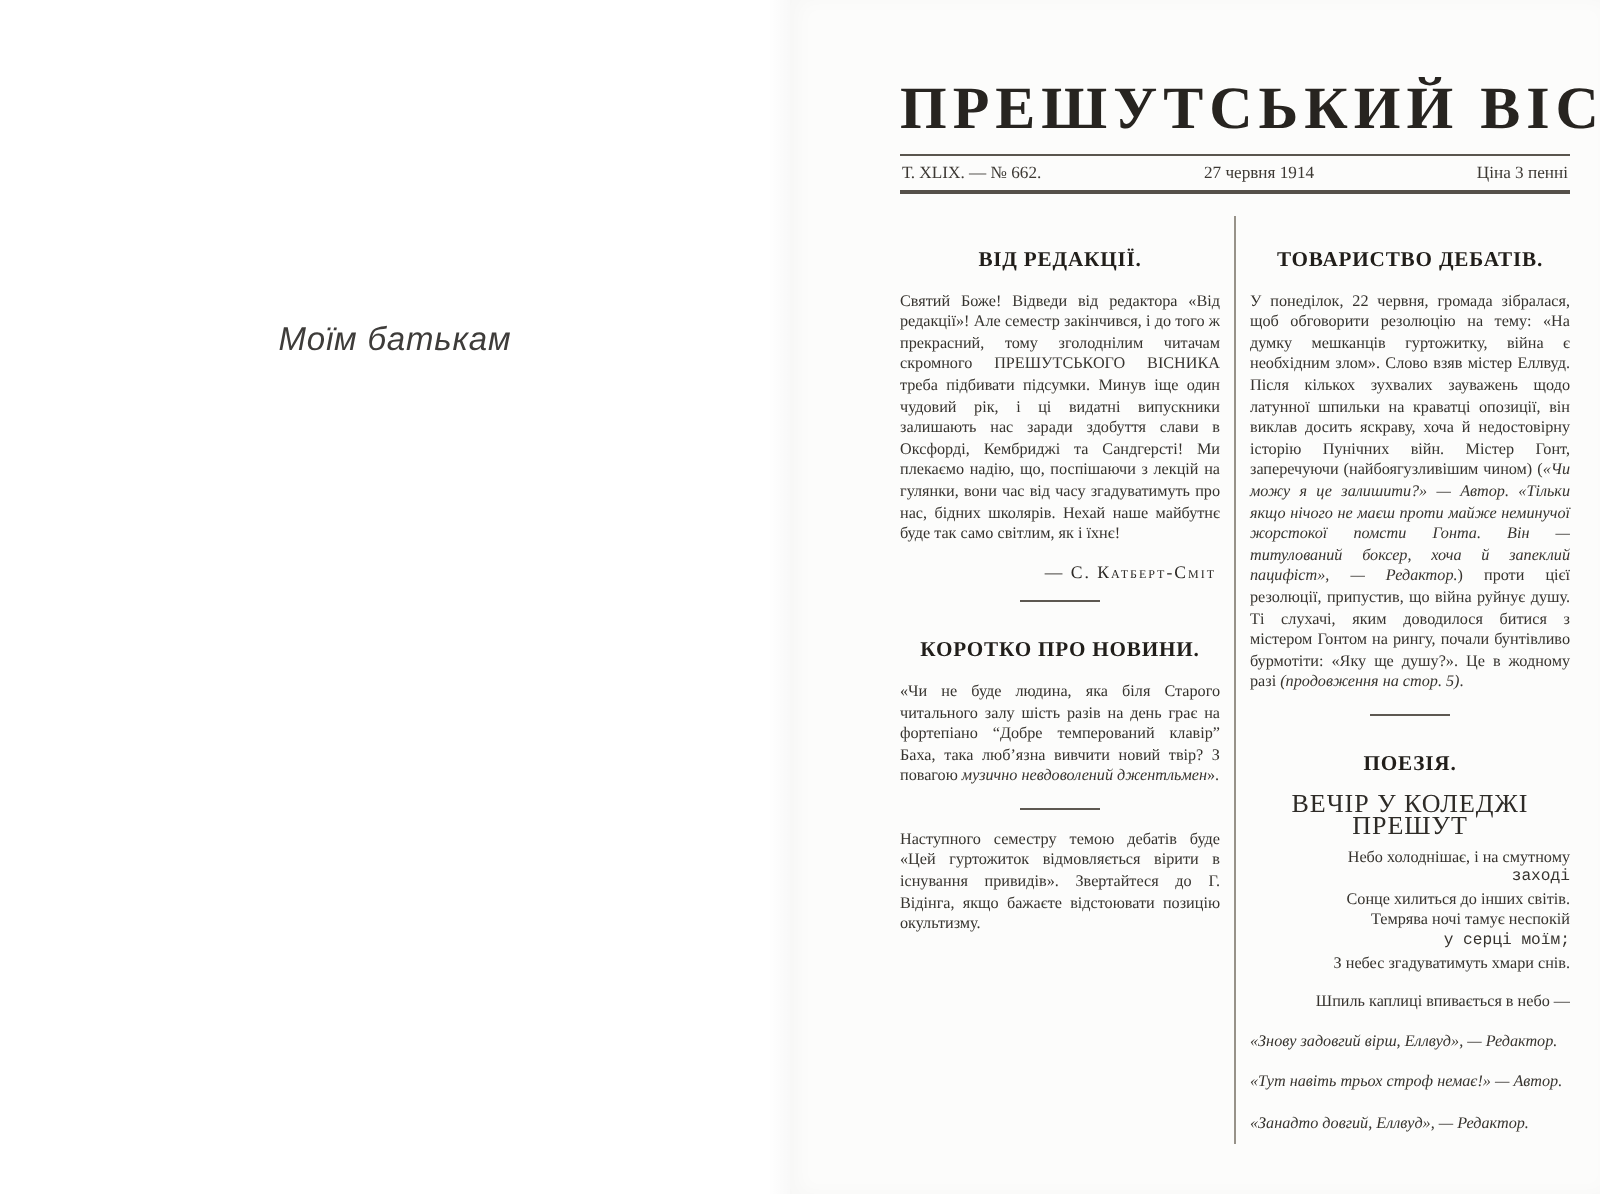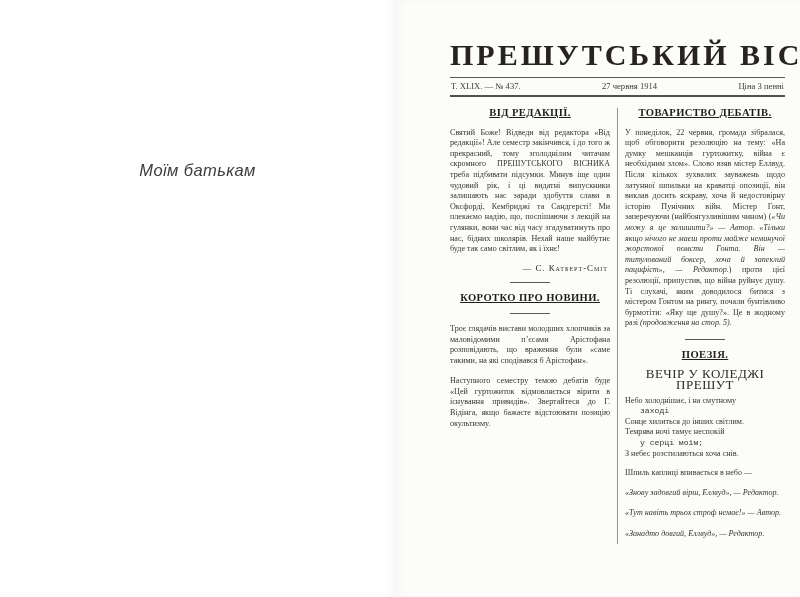--- a/index.html
+++ b/index.html
@@ -47,33 +47,33 @@
     border-top: 1px solid #5a554e; border-bottom: 2px solid #55504a;
     padding: 3px 1px 4px; margin-bottom: 0;
     font-size: 8.6px; color: #3d3934;
   }
 
   .columns { display: flex; align-items: stretch; margin-top: 9px; }
   .col { width: 160px; font-size: 8.1px; line-height: 10.6px; text-align: justify; color: #36332e; }
   .col-divider { width: 1px; background: #979289; margin: 2px 7px 6px; }
 
   .col-heading {
-    margin: 2px 0 9px; text-align: center;
-    font-size: 10.6px; font-weight: bold; letter-spacing: 0.4px; color: #211e1a; text-decoration: underline;
+    margin: 20px 0 9px; text-align: center;
+    font-size: 10.6px; font-weight: bold; letter-spacing: 0.4px; color: #211e1a;
   }
   .col p { margin: 0 0 10px; }
   .sig {
     margin: -2px 2px 2px 0; text-align: right;
     font-variant: small-caps; letter-spacing: 1px; font-size: 8.8px; color: #2c2925;
   }
   .rule { width: 40px; height: 0; border-top: 1px solid #5d5851; margin: 9px auto 10px; }
   .ital { font-style: italic; }
 
   .poem-sub { margin: 0 0 5px; text-align: center; font-size: 13px; letter-spacing: 0.5px; color: #2e2b27; }
-  .poem-line { text-align: left; }
+  .poem-line { text-align: right; }
   .poem-line.ind { padding-left: 15px; font-family: Liberation Mono, monospace; }
   .stanza-gap { height: 9px; }
   .crit { font-style: italic; text-align: left; margin: 0; }
 </style>
 </head>
 <body>
 
 <div class="spread">
 
   <div class="page-left">
@@ -81,63 +81,63 @@
   </div>
 
   <div class="gutter"></div>
 
   <div class="page-right">
     <div class="sheet">
 
       <h1 class="masthead-title">ПРЕШУТСЬКИЙ ВІСНИК</h1>
 
       <div class="dateline">
-        <span>Т. XLIX. — № 437.</span>
+        <span>Т. XLIX. — № 662.</span>
         <span>27 червня 1914</span>
         <span>Ціна 3 пенні</span>
       </div>
 
       <div class="columns">
 
         <div class="col">
           <div>
             <h2 class="col-heading">ВІД РЕДАКЦІЇ.</h2>
             <p>Святий Боже! Відведи від редактора «Від редакції»! Але семестр закінчився, і до того ж прекрасний, тому зголоднілим читачам скромного ПРЕШУТСЬКОГО ВІСНИКА треба підбивати підсумки. Минув іще один чудовий рік, і ці видатні випускники залишають нас заради здобуття слави в Оксфорді, Кембриджі та Сандгерсті! Ми плекаємо надію, що, поспішаючи з лекцій на гулянки, вони час від часу згадуватимуть про нас, бідних школярів. Нехай наше майбутнє буде так само світлим, як і їхнє!</p>
             <div class="sig">— С. Катберт-Сміт</div>
           </div>
 
           <div class="rule"></div>
 
           <div>
             <h2 class="col-heading">КОРОТКО ПРО НОВИНИ.</h2>
+            <p><span>«Чи не буде людина, яка біля Старого читального залу шість разів на день грає на фортепіано “Добре темперований клавір” Баха, така любʼязна вивчити новий твір? З повагою </span><span class="ital">музично невдоволений джентльмен</span><span>».</span></p>
             <div class="rule"></div>
-            <p>Троє глядачів вистави молодших хлопчиків за маловідомими пʼєсами Арістофана розповідають, що враження були «саме такими, на які сподівався б Арістофан».</p>
             <p>Наступного семестру темою дебатів буде «Цей гуртожиток відмовляється вірити в існування привидів». Звертайтеся до Г. Відінга, якщо бажаєте відстоювати позицію окультизму.</p>
           </div>
         </div>
 
         <div class="col-divider"></div>
 
         <div class="col">
           <div>
             <h2 class="col-heading">ТОВАРИСТВО ДЕБАТІВ.</h2>
             <p><span>У понеділок, 22 червня, громада зібралася, щоб обговорити резолюцію на тему: «На думку мешканців гуртожитку, війна є необхідним злом». Слово взяв містер Еллвуд. Після кількох зухвалих зауважень щодо латунної шпильки на краватці опозиції, він виклав досить яскраву, хоча й недостовірну історію Пунічних війн. Містер Гонт, заперечуючи (найбоягузливішим чином) (</span><span class="ital">«Чи можу я це залишити?» — Автор. «Тільки якщо нічого не маєш проти майже неминучої жорстокої помсти Гонта. Він — титулований боксер, хоча й запеклий пацифіст», — Редактор.</span><span>) проти цієї резолюції, припустив, що війна руйнує душу. Ті слухачі, яким доводилося битися з містером Гонтом на рингу, почали бунтівливо бурмотіти: «Яку ще душу?». Це в жодному разі </span><span class="ital">(продовження на стор. 5)</span><span>.</span></p>
           </div>
 
           <div class="rule"></div>
 
           <div>
             <h2 class="col-heading">ПОЕЗІЯ.</h2>
             <div class="poem-sub">ВЕЧІР У КОЛЕДЖІ ПРЕШУТ</div>
             <div class="poem-line">Небо холоднішає, і на смутному</div>
             <div class="poem-line ind">заході</div>
-            <div class="poem-line">Сонце хилиться до інших світлим.</div>
+            <div class="poem-line">Сонце хилиться до інших світів.</div>
             <div class="poem-line">Темрява ночі тамує неспокій</div>
             <div class="poem-line ind">у серці моїм;</div>
-            <div class="poem-line">З небес розстилаються хоча снів.</div>
+            <div class="poem-line">З небес згадуватимуть хмари снів.</div>
             <div class="stanza-gap"></div>
             <div class="poem-line">Шпиль каплиці впивається в небо —</div>
             <div class="stanza-gap"></div>
             <p class="crit">«Знову задовгий вірш, Еллвуд», — Редактор.</p>
             <p class="crit">«Тут навіть трьох строф немає!» — Автор.</p>
             <p class="crit">«Занадто довгий, Еллвуд», — Редактор.</p>
           </div>
         </div>
 
       </div>

